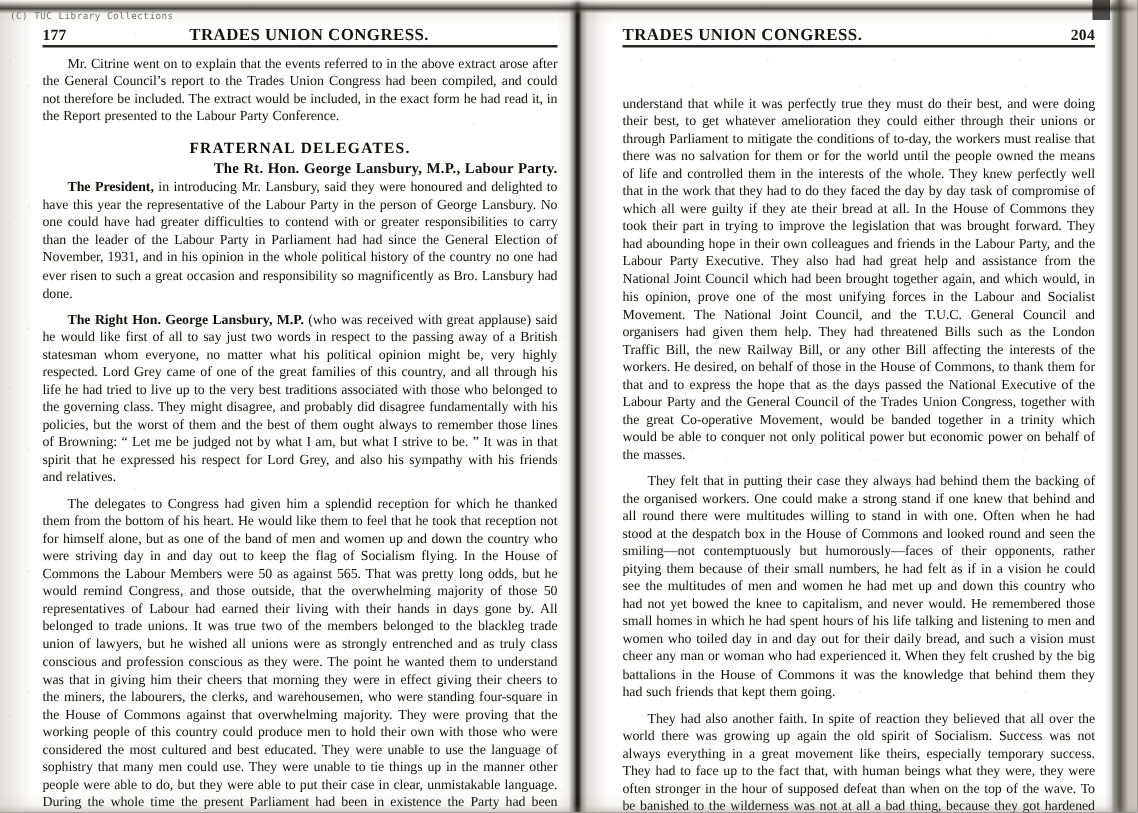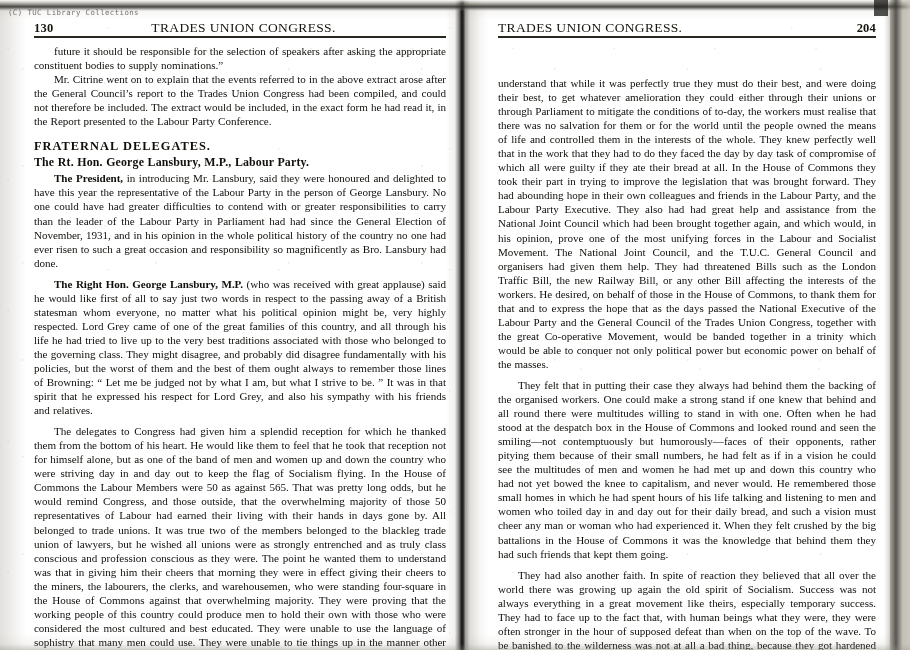--- a/index.html
+++ b/index.html
@@ -116,21 +116,21 @@
     position: absolute;
     height: 2px;
     background: #2a2720;
   }
   .folio {
     font-size: 12.5px;
     font-weight: bold;
   }
   .running-title {
     font-size: 13.5px;
-    font-weight: normal;
+    font-weight: bold;
     letter-spacing: .35px;
   }
 
   #head-left  { left: 34px;  top: 20px; width: 412px; justify-content: flex-start; }
   #head-left .running-title { margin-left: 98px; }
   #rule-left  { left: 34px;  top: 36px; width: 412px; }
 
   #head-right { left: 498px; top: 20px; width: 378px; justify-content: space-between; }
   #rule-right { left: 498px; top: 36px; width: 378px; }
 
@@ -153,29 +153,30 @@
     text-indent: 20px;
   }
   .column p.noindent { text-indent: 0; margin-top: 32px; }
   .column p.gap-before { margin-top: 7px; }
 
   .lead { font-weight: bold; }
 
   
   h2.section-title {
     margin: 11px 0 2px 0;
+    text-align: center;
     font-size: 12.4px;
     font-weight: bold;
     letter-spacing: 1.0px;
     text-indent: 0;
     color: #120f0a;
   }
   h3.delegate-title {
     margin: 0 0 2px 0;
-    text-align: left;
+    text-align: right;
     font-size: 11.9px;
     font-weight: bold;
     letter-spacing: .15px;
     text-indent: 0;
     color: #120f0a;
   }
 
   
   #watermark {
     position: absolute;
@@ -208,27 +209,26 @@
 </head>
 <body>
 
 <div id="scan">
 
   <div class="sheet" id="sheet-left">
     <div class="paper-tone"></div>
   </div>
 
   <div class="page-head" id="head-left">
-    <span class="folio">130</span>
+    <span class="folio">177</span>
     <span class="running-title">TRADES UNION CONGRESS.</span>
   </div>
   <div class="head-rule" id="rule-left"></div>
 
   <div class="column" id="col-left">
-    <p>future it should be responsible for the selection of speakers after asking the appropriate constituent bodies to supply nominations.”</p>
     <p>Mr. Citrine went on to explain that the events referred to in the above extract arose after the General Council’s report to the Trades Union Congress had been compiled, and could not therefore be included.  The extract would be included, in the exact form he had read it, in the Report presented to the Labour Party Conference.</p>
 
     <h2 class="section-title">FRATERNAL DELEGATES.</h2>
     <h3 class="delegate-title">The Rt. Hon. George Lansbury, M.P., Labour Party.</h3>
 
     <p><span class="lead">The President,</span><span> in introducing Mr. Lansbury, said they were honoured and delighted to have this year the representative of the Labour Party in the person of George Lansbury.  No one could have had greater difficulties to contend with or greater responsibilities to carry than the leader of the Labour Party in Parliament had had since the General Election of November, 1931, and in his opinion in the whole political history of the country no one had ever risen to such a great occasion and responsibility so magnificently as Bro. Lansbury had done.</span></p>
 
     <p class="gap-before"><span class="lead">The Right Hon. George Lansbury, M.P.</span><span> (who was received with great applause) said he would like first of all to say just two words in respect to the passing away of a British statesman whom everyone, no matter what his political opinion might be, very highly respected. Lord Grey came of one of the great families of this country, and all through his life he had tried to live up to the very best traditions associated with those who belonged to the governing class.  They might disagree, and probably did disagree fundamentally with his policies, but the worst of them and the best of them ought always to remember those lines of Browning: “ Let me be judged not by what I am, but what I strive to be. ” It was in that spirit that he expressed his respect for Lord Grey, and also his sympathy with his friends and relatives.</span></p>
 
     <p class="gap-before">The delegates to Congress had given him a splendid reception for which he thanked them from the bottom of his heart.  He would like them to feel that he took that reception not for himself alone, but as one of the band of men and women up and down the country who were striving day in and day out to keep the flag of Socialism flying.  In the House of Commons the Labour Members were 50 as against 565.  That was pretty long odds, but he would remind Congress, and those outside, that the overwhelming majority of those 50 representatives of Labour had earned their living with their hands in days gone by.  All belonged to trade unions.  It was true two of the members belonged to the blackleg trade union of lawyers, but he wished all unions were as strongly entrenched and as truly class conscious and profession conscious as they were.  The point he wanted them to understand was that in giving him their cheers that morning they were in effect giving their cheers to the miners, the labourers, the clerks, and warehousemen, who were standing four-square in the House of Commons against that overwhelming majority.  They were proving that the working people of this country could produce men to hold their own with those who were considered the most cultured and best educated.  They were unable to use the language of sophistry that many men could use.  They were unable to tie things up in the manner other people were able to do, but they were able to put their case in clear, unmistakable language.  During the whole time the present Parliament had been in existence the Party had been striving, both inside Parliament and outside, to make men and women</p>

